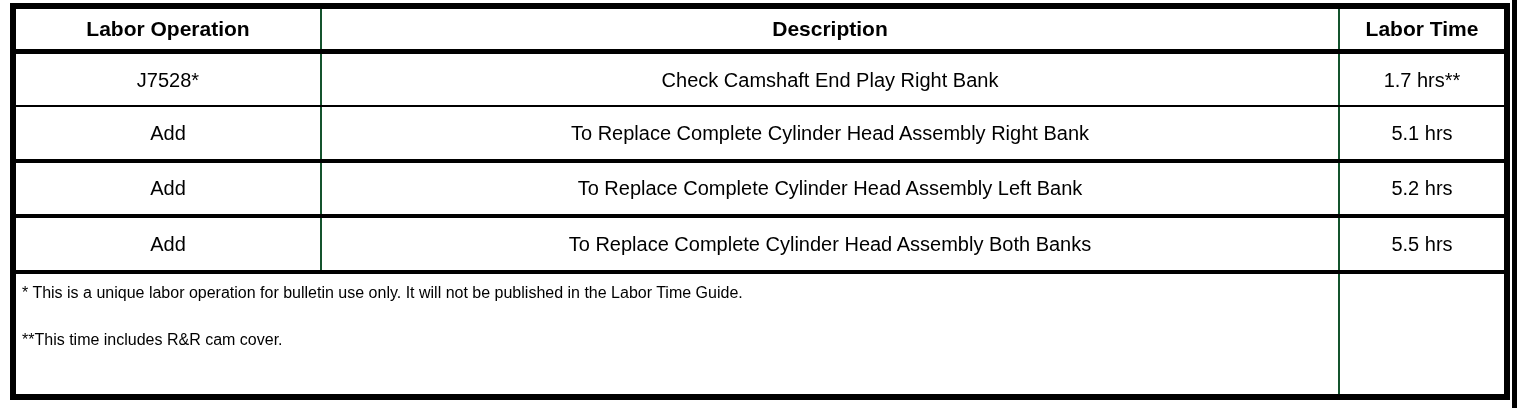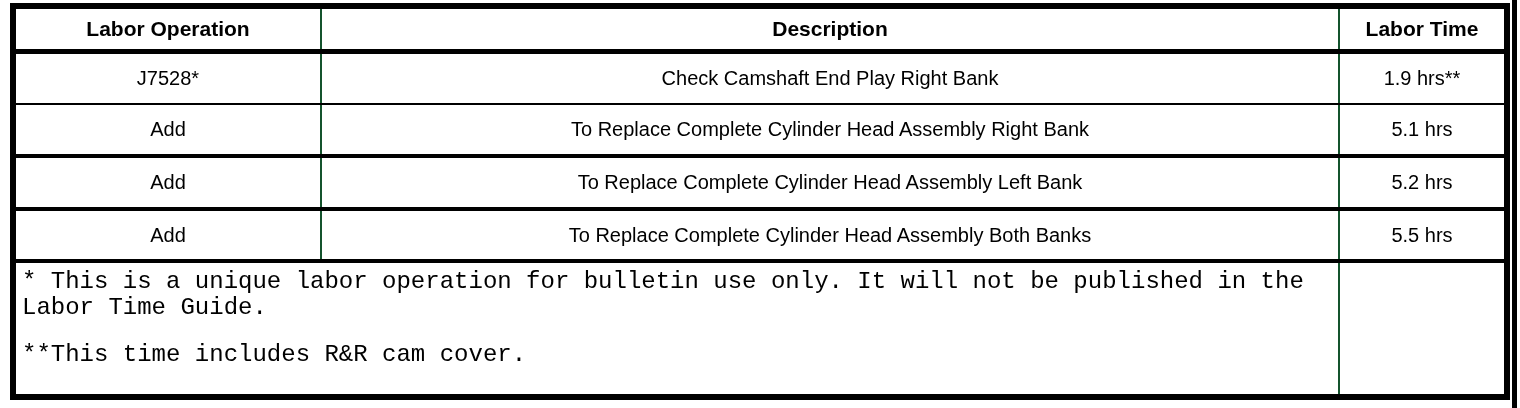--- a/index.html
+++ b/index.html
@@ -47,21 +47,21 @@
   tr.sep-thin td  { border-bottom: 2px solid #000000; }
   tr.sep-thick td { border-bottom: 4px solid #000000; margin-top: 20px; }
 
   tr.footnote-row td {
     height: 86px;
     vertical-align: top;
     text-align: left;
     white-space: normal;
   }
   .footnote-cell { padding: 6px 8px 0 6px; }
-  .footnote-cell p { margin: 0; font-size: 24px; line-height: 26px; font-family: Liberation Mono, monospace; }
+  .footnote-cell p { margin: 0; font-size: 16px; line-height: 26px; }
   .footnote-cell p.second { margin-top: 21px; }
 
   .page-edge-line {
     position: absolute;
     left: 1512px;
     top: 0;
     width: 5px;
     height: 408px;
     background: #000000;
   }
@@ -81,21 +81,21 @@
       <tr>
         <th>Labor Operation</th>
         <th class="col-sep">Description</th>
         <th class="col-sep">Labor Time</th>
       </tr>
     </thead>
     <tbody>
       <tr class="body-row sep-thin">
         <td>J7528*</td>
         <td class="col-sep">Check Camshaft End Play Right Bank</td>
-        <td class="col-sep">1.9 hrs**</td>
+        <td class="col-sep">1.7 hrs**</td>
       </tr>
       <tr class="body-row sep-thick">
         <td>Add</td>
         <td class="col-sep">To Replace Complete Cylinder Head Assembly Right Bank</td>
         <td class="col-sep">5.1 hrs</td>
       </tr>
       <tr class="body-row sep-thick">
         <td>Add</td>
         <td class="col-sep">To Replace Complete Cylinder Head Assembly Left Bank</td>
         <td class="col-sep">5.2 hrs</td>

